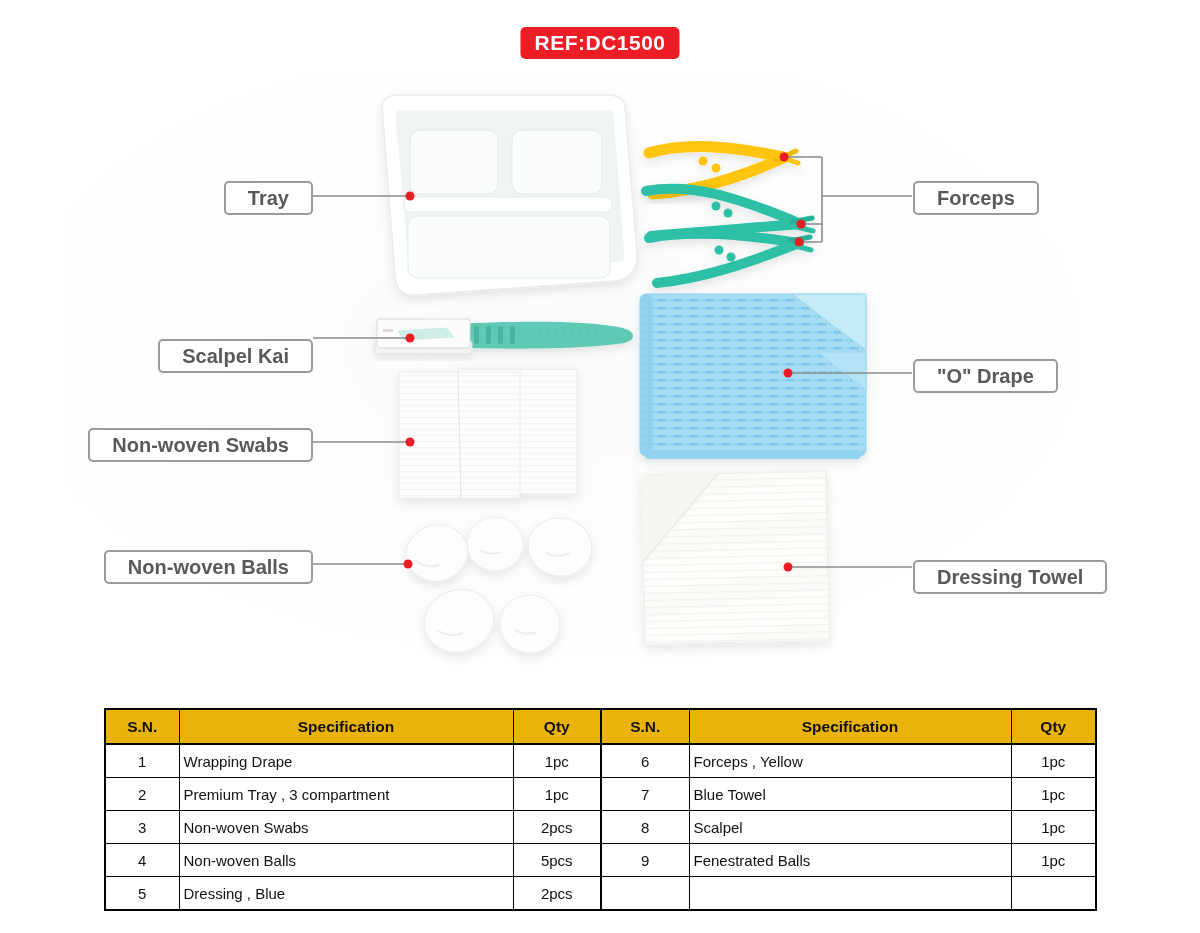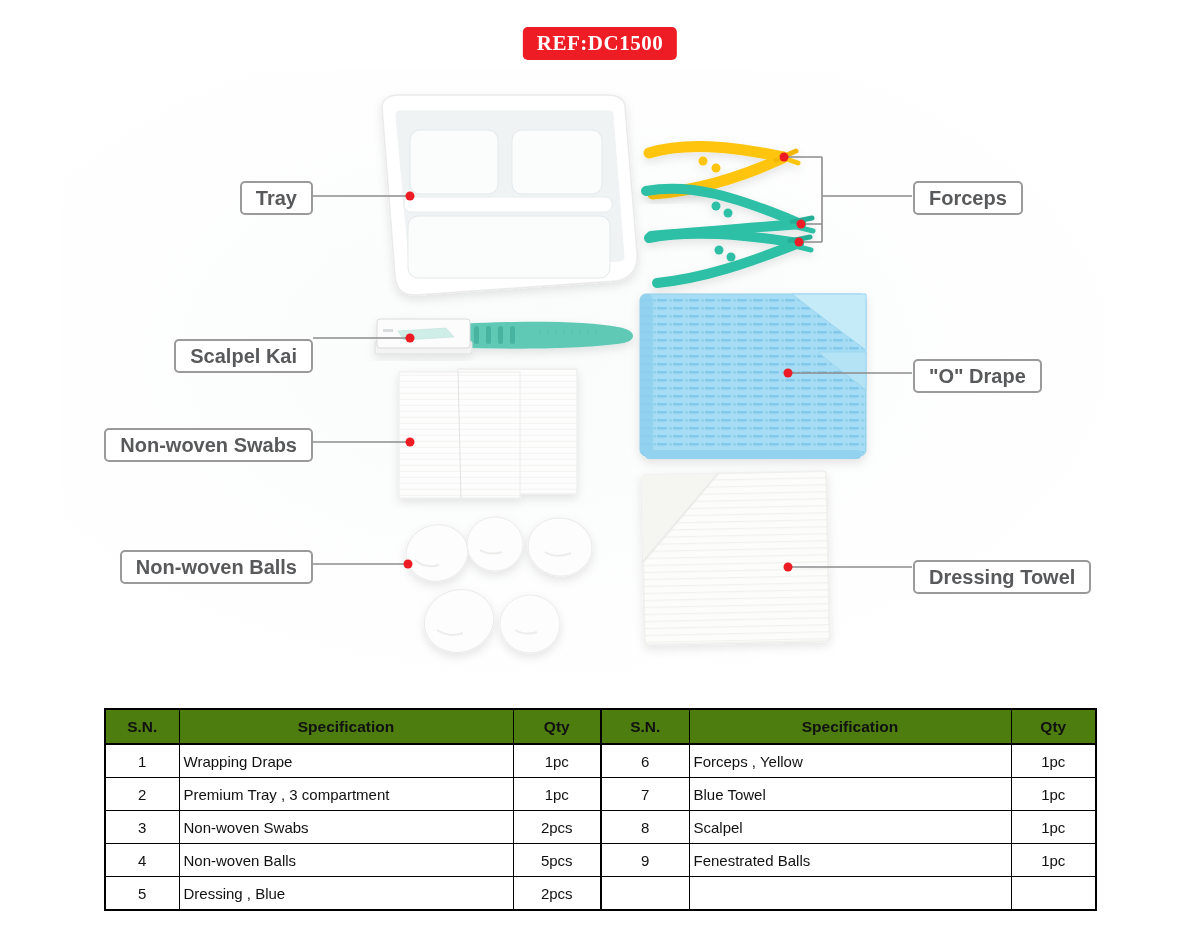--- a/index.html
+++ b/index.html
@@ -7,39 +7,39 @@
     position:relative;width:1200px;height:933px;background:#ffffff;
     font-family:"Liberation Sans",sans-serif;overflow:hidden;
   }
   .photo-bg{
     position:absolute;left:60px;top:70px;width:1080px;height:620px;
     background:radial-gradient(ellipse at 45% 45%, #fafbfb 0%, #ffffff 75%);
   }
   .ref-badge{
     position:absolute;top:27px;left:50%;transform:translateX(-50%);
     background:#ee1c25;color:#ffffff;font-weight:bold;font-size:21px;
-    padding:4px 14px;border-radius:5px;letter-spacing:.5px;white-space:nowrap;font-family:Liberation Serif, serif;
+    padding:4px 14px;border-radius:5px;letter-spacing:.5px;white-space:nowrap;
   }
   .callout{
     position:absolute;background:#ffffff;border:2px solid #9a9a9a;border-radius:5px;
     color:#58595b;font-weight:bold;font-size:20px;line-height:26px;
-    padding:2px 14px;white-space:nowrap;z-index:5;
+    padding:2px 22px;white-space:nowrap;z-index:5;
   }
   .anchor-right{ right:887px; }
   .anchor-left{ left:913px; }
   #products{position:absolute;left:0;top:0;z-index:2;}
   
   .spec-table{
     position:absolute;left:104px;top:708px;width:991px;
     border-collapse:collapse;table-layout:fixed;
     font-size:15px;color:#111111;background:#ffffff;
     border:2px solid #000000;
   }
   .spec-table th{
-    background:#4d7c0f;font-weight:bold;font-size:15.5px;
+    background:#eab308;font-weight:bold;font-size:15.5px;
     border:1px solid #000;border-bottom:2px solid #000;
     height:33px;text-align:center;padding:0 4px;
   }
   .spec-table td{
     border:1px solid #000;height:32px;padding:0 4px;
     text-align:center;overflow:hidden;white-space:nowrap;
   }
   .spec-table td.spec{ text-align:left;}
   .spec-table .divider{ border-left:2px solid #000; }
 </style>

